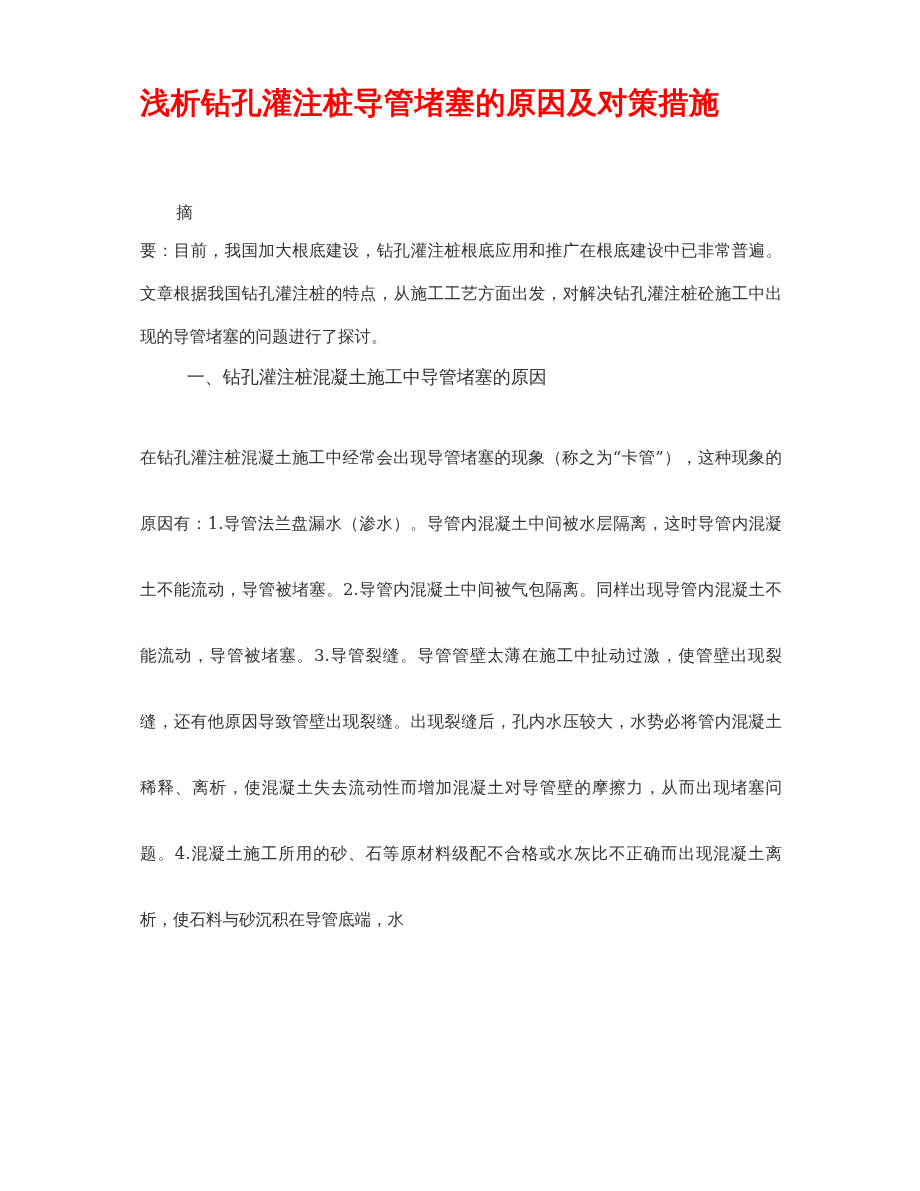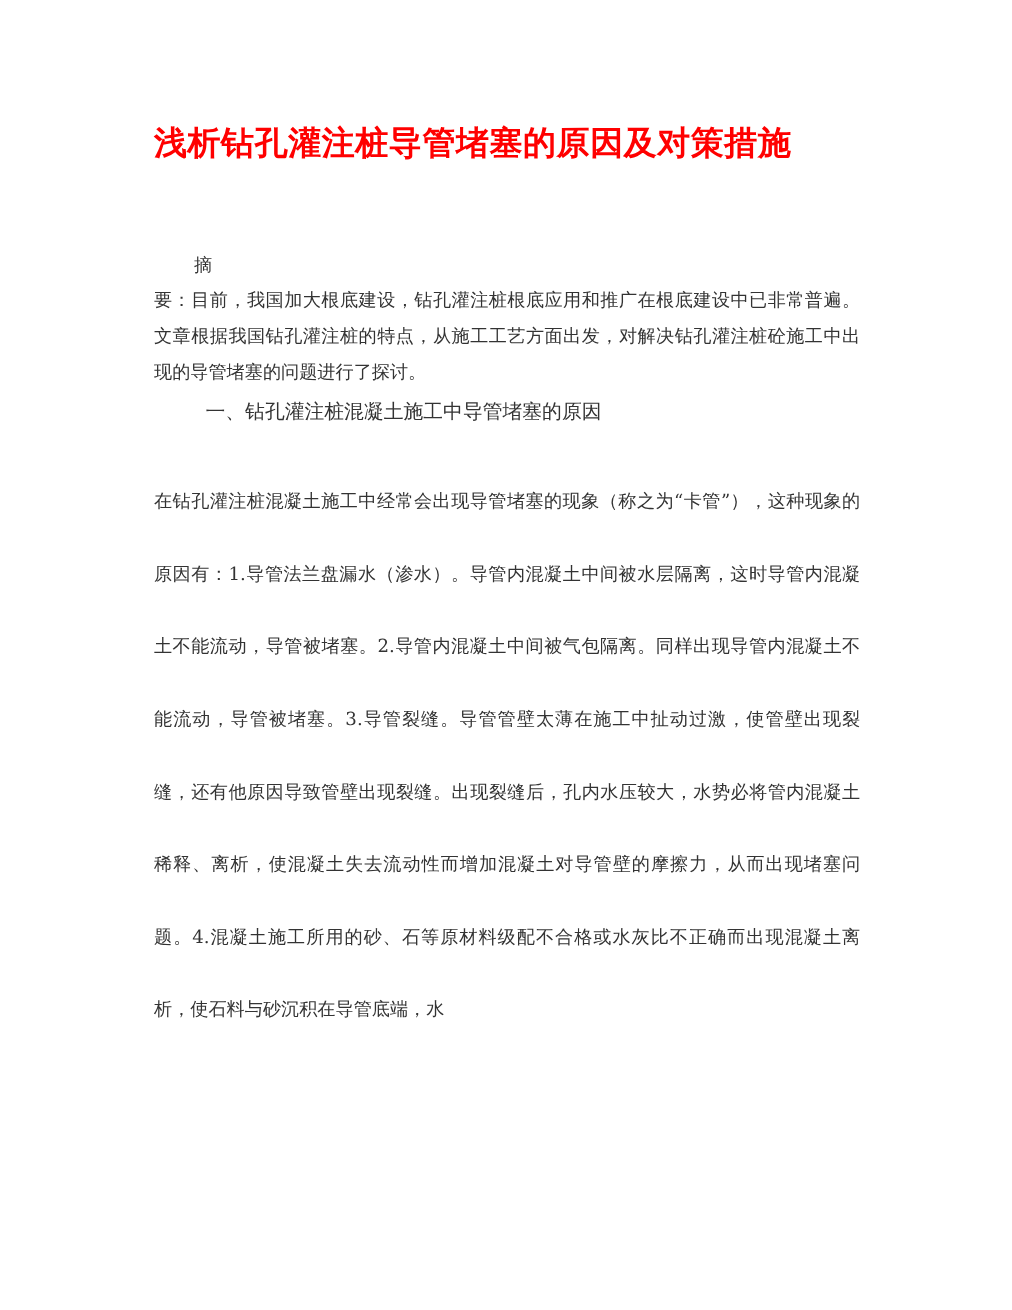--- a/index.html
+++ b/index.html
@@ -11,21 +11,21 @@
     width: 920px;
     height: 1191px;
     overflow: hidden;
     font-family: "DejaVu Serif", "Liberation Serif", serif;
     color: #333333;
   }
   .page {
     box-sizing: border-box;
     width: 920px;
     height: 1069px;
-    padding: 112px 138px 0 140px;
+    padding: 84px 138px 0 140px;
     background: #ffffff;
   }
   .doc-title {
     margin: 0 0 74px 0;
     font-size: 30px;
     line-height: 38px;
     font-weight: bold;
     color: #ff0000;
     letter-spacing: 0.5px;
     text-align: left;
@@ -34,22 +34,21 @@
     margin: 0;
     font-size: 16.5px;
     text-align: justify;
     text-justify: inter-ideograph;
   }
   .abstract-label {
     line-height: 33px;
     text-indent: 2.2em;
   }
   .abstract-body {
-    line-height: 33px;
-    font-family: Liberation Mono, monospace;
+    line-height: 43px;
   }
   .keywords-line {
     line-height: 33px;
     margin-top: 13px;
     text-indent: 2.2em;
   }
   .para-intro {
     margin-top: 24px;
     line-height: 38px;
   }

